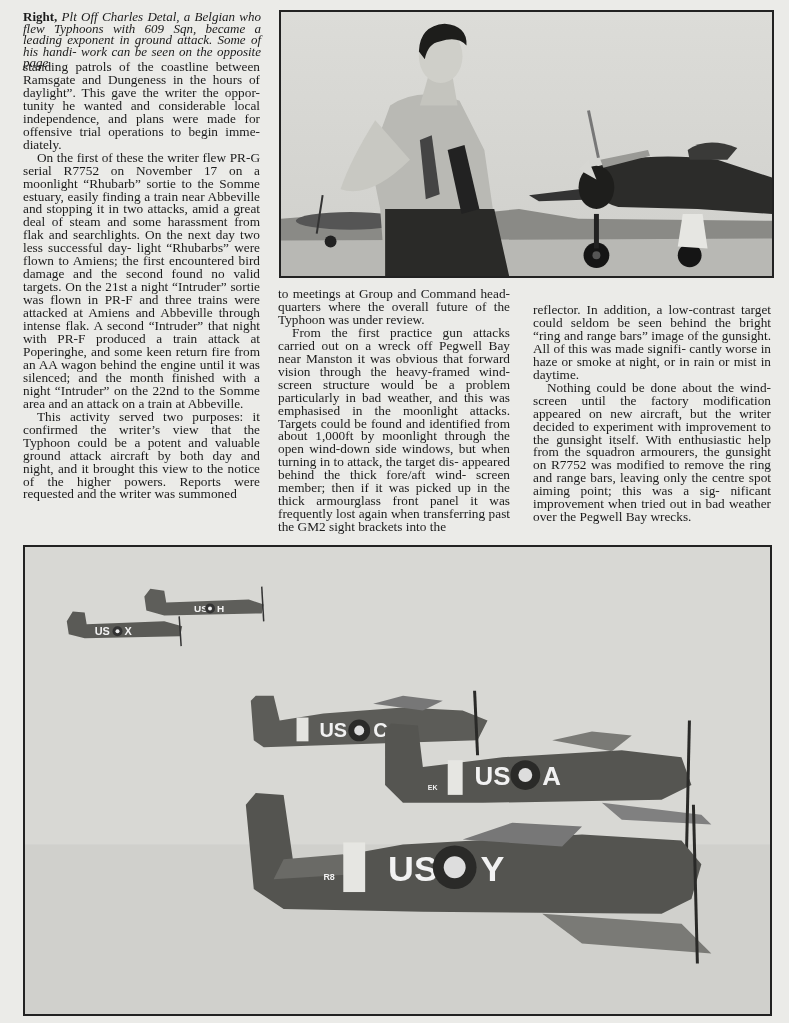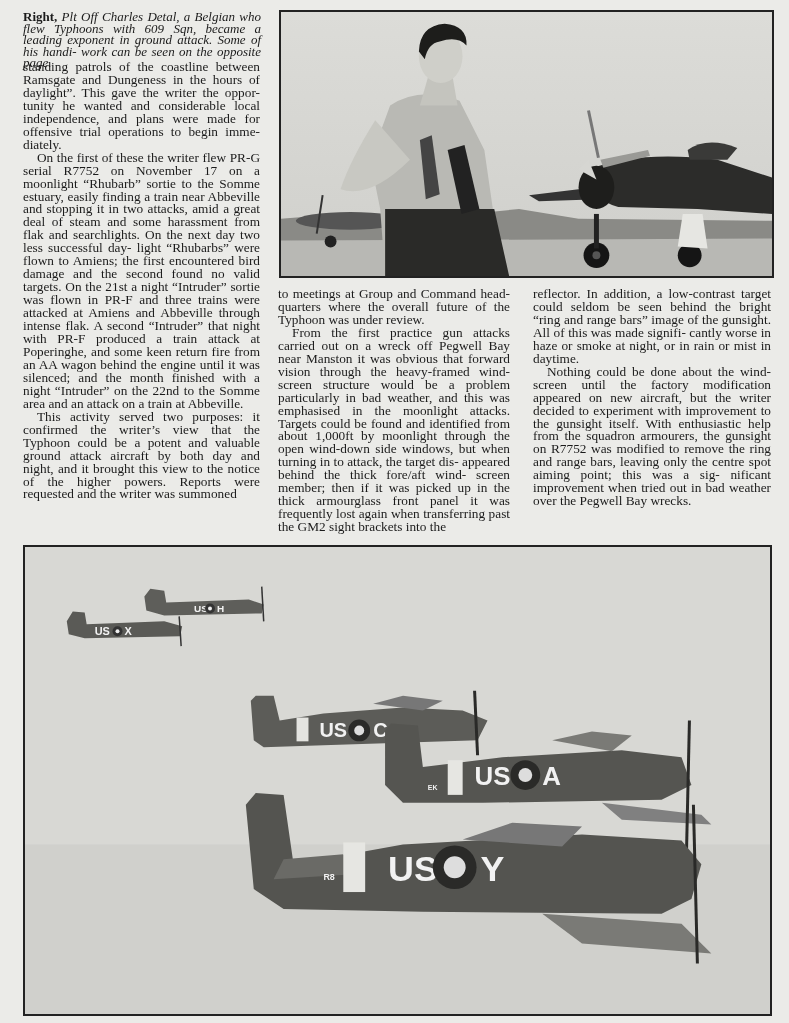--- a/index.html
+++ b/index.html
@@ -18,21 +18,21 @@
   .caption .body { font-style: italic; }
   .col {
     position: absolute; font-family: "Liberation Serif", serif;
     font-size: 13.3px; line-height: 12.95px; text-align: justify;
     hyphens: manual;
   }
   .col p { margin: 0; text-indent: 0; }
   .col p.indent { text-indent: 14px; }
   #col1 { left: 23px; top: 61px; width: 237px; }
   #col2 { left: 278px; top: 288px; width: 232px; font-family: Liberation Serif, serif; }
-  #col3 { left: 533px; top: 288px; width: 238px; }
+  #col3 { left: 533px; top: 304px; width: 238px; }
 
   .photo {
     position: absolute; border: 2px solid #222; box-sizing: border-box;
     background: #d9d9d6; overflow: hidden;
   }
   #photo-pilot { left: 279px; top: 10px; width: 495px; height: 268px; }
   #photo-formation { left: 23px; top: 545px; width: 749px; height: 471px; }
   .photo svg { position: absolute; left: 0; top: 0; width: 100%; height: 100%; }
   .code-text { font-family: "Liberation Sans", sans-serif; font-weight: bold; fill: #f2f2f2; }
 </style>

